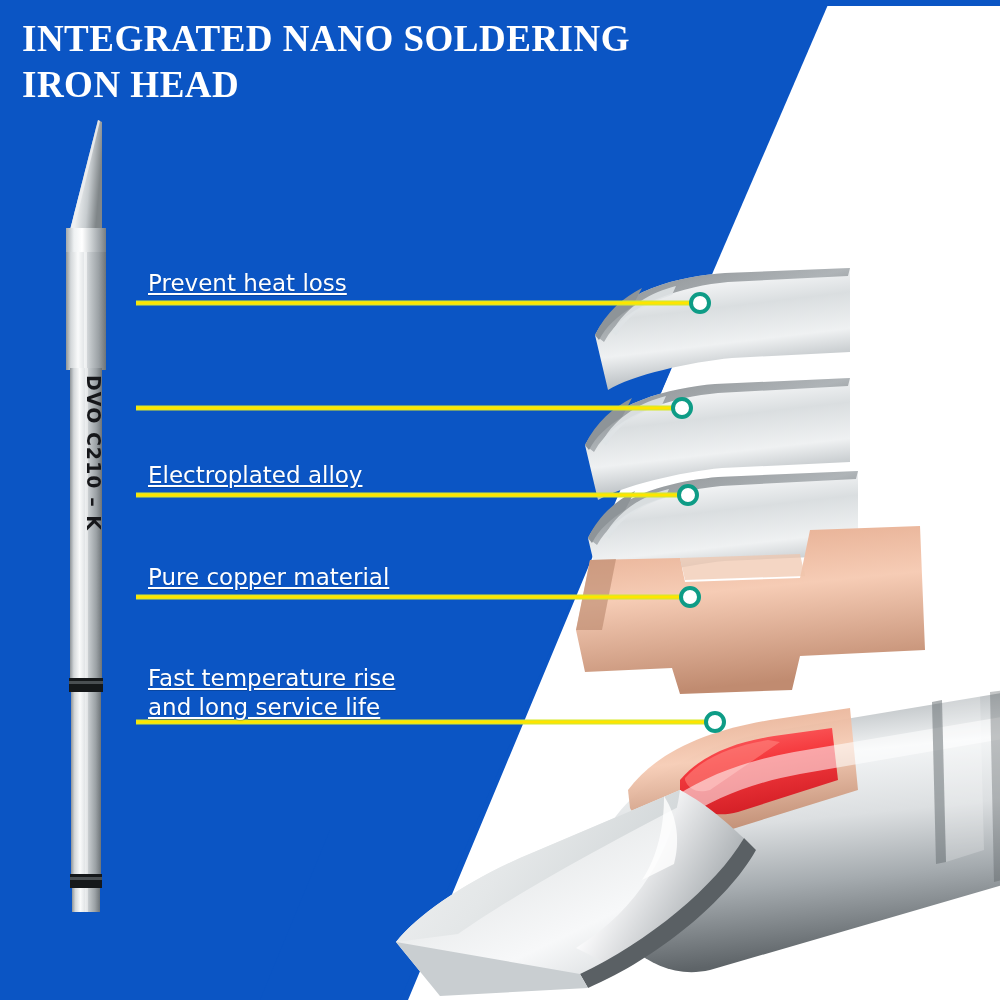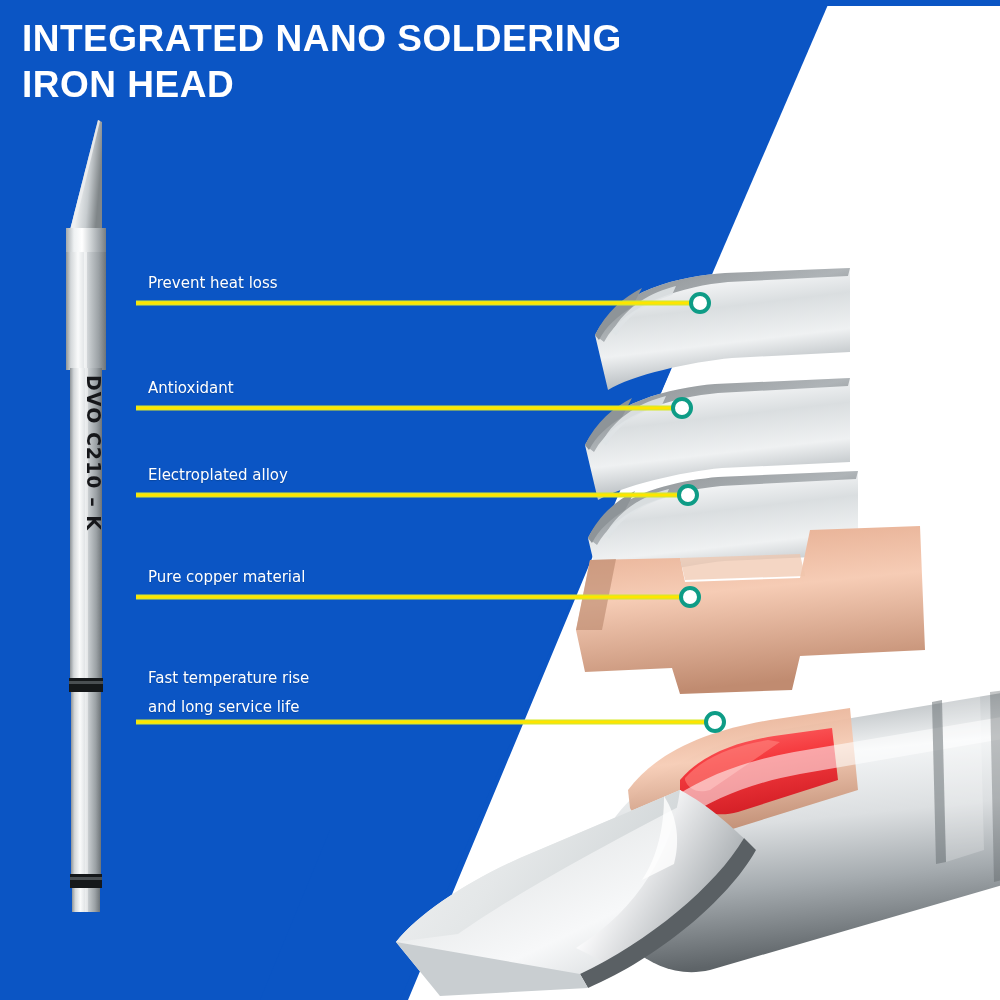--- a/index.html
+++ b/index.html
@@ -11,39 +11,40 @@
   #stage{
     position:relative;width:1000px;height:1000px;overflow:hidden;
     background:#ffffff;
   }
   .bg-svg{position:absolute;inset:0;width:1000px;height:1000px;}
 
   
   #title{
     position:absolute;left:22px;top:16px;width:780px;
     color:#ffffff;
-    font-family:Liberation Sans, sans-serif;
+    font-family:Liberation Serif, serif;
     font-weight:bold;
     font-size:37px;
     line-height:46px;
     letter-spacing:0.5px;
     text-transform:uppercase;
     white-space:pre-line;
   }
 
   
   .callout{position:absolute;}
   .callout .ctext{
     position:absolute;left:0;bottom:4px;
     color:#ffffff;
     font-family:"DejaVu Sans","Liberation Sans",sans-serif;
-    font-size:15px;
+    font-size:23px;
     line-height:29px;
     white-space:pre-line;
     text-shadow:0 1px 1px rgba(0,0,0,.18);
+    text-decoration:underline;
   }
   .leader-svg{position:absolute;inset:0;width:1000px;height:1000px;pointer-events:none;}
 
   
   #tip-left{position:absolute;left:40px;top:112px;width:100px;height:800px;}
   #tip-left svg{width:100%;height:100%;display:block;}
   #tip-label{
     position:absolute;left:-36px;top:330px;width:180px;
     transform:rotate(90deg);
     transform-origin:center center;
@@ -267,23 +268,20 @@
       <line x1="136" y1="722" x2="715" y2="722" stroke="#D8E82B" stroke-width="5"></line>
       <line x1="136" y1="722" x2="715" y2="722" stroke="#FFE400" stroke-width="2.4"></line>
       <circle cx="715" cy="722" r="9" fill="#FFFFFF" stroke="#0E9C86" stroke-width="4"></circle>
     </g>
   </svg>
 
   <div class="callout" style="left:148px;top:272px;width:420px;height:30px;">
     <div class="ctext">Prevent heat loss</div>
   </div>
 
-  <div class="callout" style="left:148px;top:377px;width:420px;height:30px;">
-    <div class="ctext">Antioxidant</div>
-  </div>
 
   <div class="callout" style="left:148px;top:464px;width:420px;height:30px;">
     <div class="ctext">Electroplated alloy</div>
   </div>
 
   <div class="callout" style="left:148px;top:566px;width:420px;height:30px;">
     <div class="ctext">Pure copper material</div>
   </div>
 
   <div class="callout" style="left:148px;top:655px;width:420px;height:62px;margin-top:9px;">

